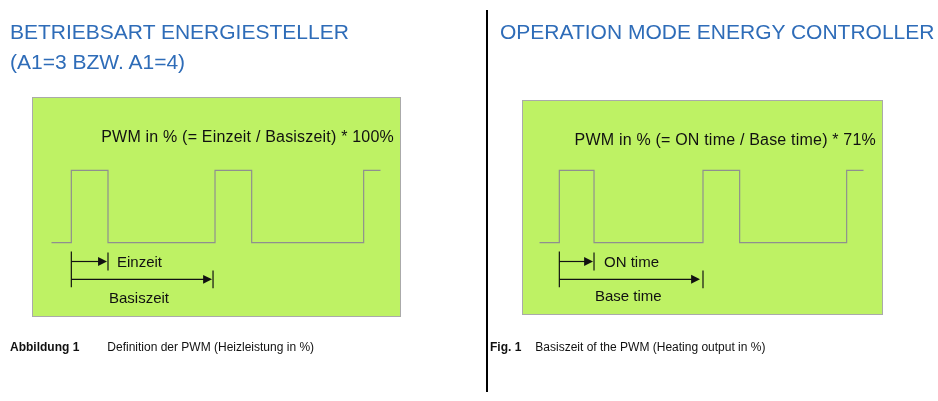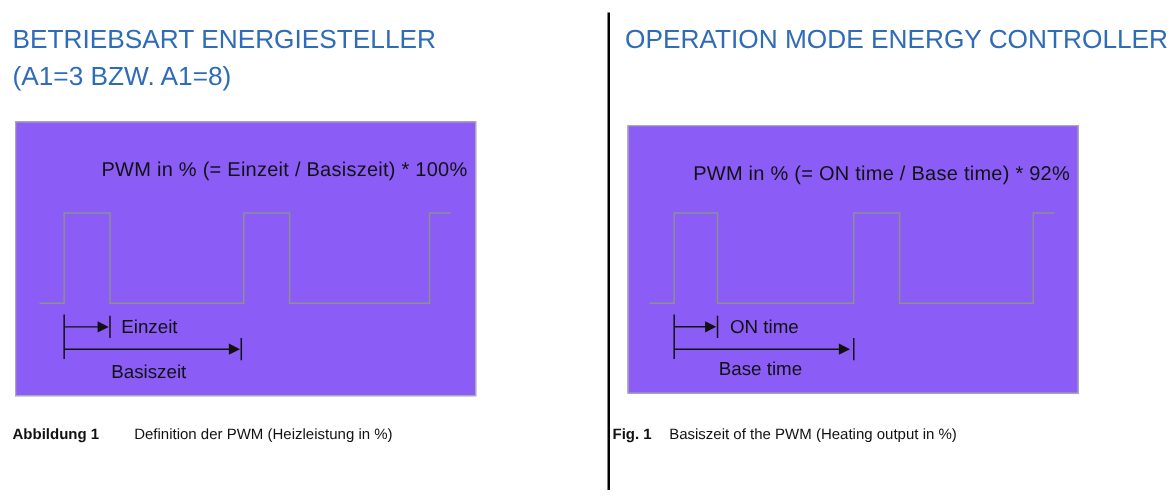--- a/index.html
+++ b/index.html
@@ -25,21 +25,21 @@
 
   .title{
     position:absolute;top:17px;
     color:var(--title-blue);
     font-size:21px;line-height:30px;white-space:nowrap;
   }
   .panel.left  .title{left:10px;}
   .panel.right .title{left:13px;}
 
   .diagram{
-    position:absolute;border:1px solid var(--box-border);background:#8b5cf6;
+    position:absolute;border:1px solid var(--box-border);background:#bef264;margin-left:20px;
   }
   .panel.left  .diagram{left:12px;top:97px;width:369px;height:220px;}
   .panel.right .diagram{left:15px;top:100px;width:361px;height:215px;}
 
   .diagram svg{position:absolute;left:0;top:0;width:100%;height:100%;display:block;}
   .wave{fill:none;stroke:var(--wave-gray);stroke-width:1.2;}
   .arrow{stroke:var(--ink);stroke-width:1.2;}
   .ahead{fill:var(--ink);stroke:none;}
 
   .formula{
@@ -65,21 +65,21 @@
   .panel.right .cap-label{margin-right:14px;}
 </style>
 </head>
 <body>
 
 <div class="divider"></div>
 
 <section class="panel left">
   <div class="title">
     <div>BETRIEBSART ENERGIESTELLER</div>
-    <div>(A1=3 BZW. A1=8)</div>
+    <div>(A1=3 BZW. A1=4)</div>
   </div>
 
   <div class="diagram">
     <svg viewBox="0 0 369 220" aria-hidden="true">
 
       <polyline class="wave" points="18,146 38,146 38,73 75,73 75,146 183,146 183,73 220,73 220,146 333,146 333,73 350,73"></polyline>
 
       <g>
         <line class="arrow" x1="38" y1="155" x2="38" y2="191"></line>
         <line class="arrow" x1="38" y1="165" x2="66" y2="165"></line>
@@ -120,21 +120,21 @@
         <polygon class="ahead" points="61,157.5 61,166.5 70,162"></polygon>
         <line class="arrow" x1="71" y1="153" x2="71" y2="171"></line>
       </g>
 
       <g>
         <line class="arrow" x1="36" y1="180" x2="170" y2="180"></line>
         <polygon class="ahead" points="169,175.5 169,184.5 178,180"></polygon>
         <line class="arrow" x1="181" y1="171" x2="181" y2="189"></line>
       </g>
     </svg>
-    <div class="formula">PWM in % (= ON time / Base time) * 92%</div>
+    <div class="formula">PWM in % (= ON time / Base time) * 71%</div>
     <span class="lbl lbl-on">ON time</span>
     <span class="lbl lbl-base">Base time</span>
   </div>
 
   <div class="caption">
     <span class="cap-label">Fig. 1</span>
     <span class="cap-text">Basiszeit of the PWM (Heating output in %)</span>
   </div>
 </section>
 

